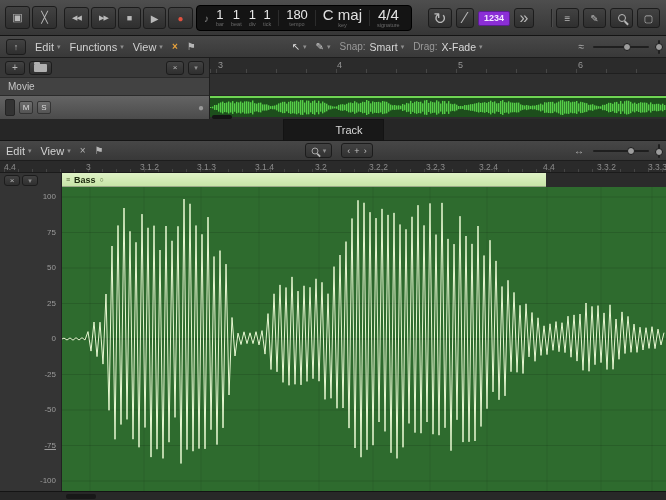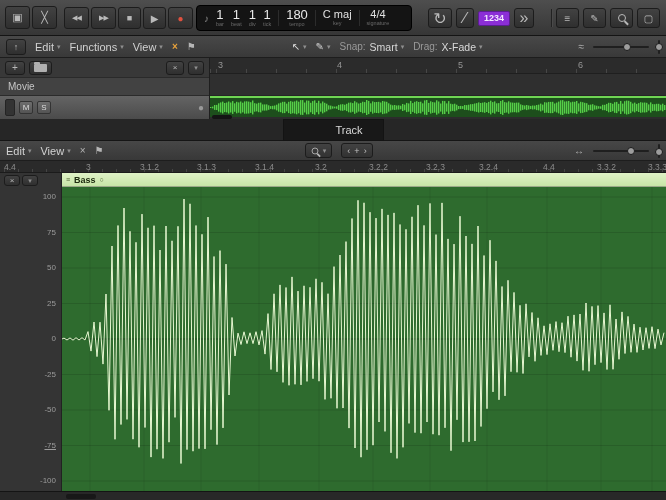--- a/index.html
+++ b/index.html
@@ -35,21 +35,21 @@
   #left-toggles { position:absolute; left:5px; top:6px; display:flex; gap:2px; }
   #left-toggles .ibtn { width:25px; height:23px; font-size:11px; }
   #transport { position:absolute; left:64px; top:7px; display:flex; gap:2px; }
   #transport .ibtn { height:22px; }
   #lcd { position:absolute; left:196px; top:5px; width:216px; height:26px; background:#141414;
          border-radius:4px; border:1px solid #000; display:flex; align-items:center;
          padding:0 7px; gap:7px; }
   .lcd-note { font-size:10px; color:#8a8a8a; }
   .lcd-group { display:flex; flex-direction:column; align-items:center; line-height:1; }
   .lcd-val { font-size:13px; color:#e8e8e8; }
-  .lcd-val-sm { font-size:11px; color:#e0e0e0; }
+  .lcd-val-sm { font-size:15px; color:#e0e0e0; }
   .lcd-sub { font-size:5.5px; color:#6a6a6a; margin-top:1px; }
   .lcd-div { width:1px; height:16px; background:#2c2c2c; }
   #lcd-right { position:absolute; left:428px; top:8px; display:flex; gap:4px; align-items:center; }
   #lcd-right .ibtn { height:20px; }
   #count-in-badge { width:32px; height:15px; background:#8b2ed6; border:1px solid #5c1d92;
                     border-radius:2px; color:#f2e6ff; font-size:9px; font-weight:bold;
                     display:flex; align-items:center; justify-content:center; letter-spacing:0; }
   #tb-right { position:absolute; right:6px; top:8px; display:flex; gap:4px; align-items:center; }
   #tb-right .ibtn { width:23px; height:20px; font-size:10px; }
 
@@ -115,21 +115,21 @@
   .ticks2 { position:absolute; left:0; right:0; bottom:0; height:3px;
             background-image:repeating-linear-gradient(90deg,#454545 0,#454545 1px,transparent 1px,transparent 14px);
             background-position:4px 0; }
 
   
   #editor-body { position:absolute; left:0; top:173px; width:666px; height:318px; }
   #scale-col { position:absolute; left:0; top:0; width:62px; height:318px; background:#343434;
                border-right:1px solid #222; }
   #scale-col .mini { position:absolute; top:2px; width:16px; height:11px; font-size:8px; }
   .slabel { position:absolute; right:5px; font-size:8px; color:#9b9b9b; line-height:1; }
-  #region-strip { position:absolute; left:62px; top:0; width:604px; height:14px;
+  #region-strip { position:absolute; left:62px; top:0; width:484px; height:14px;
                   background:linear-gradient(#dff2c6,#c8e5a8); border-bottom:1px solid rgba(0,0,0,.3);
                   display:flex; align-items:center; gap:4px; padding-left:4px; }
   #region-strip .rn-ico { font-size:7px; color:#4a5f2e; line-height:1; }
   #region-strip .rn-name { font-size:9px; font-weight:bold; color:#202e12; }
   #wave-area { position:absolute; left:62px; top:14px; width:604px; height:304px; }
 
   
   #bottom-bar { position:absolute; left:0; top:491px; width:666px; height:9px; background:#282828;
                 border-top:1px solid #141414; }
   #bot-pill { position:absolute; left:66px; top:2px; width:30px; height:5px; background:#181818;

